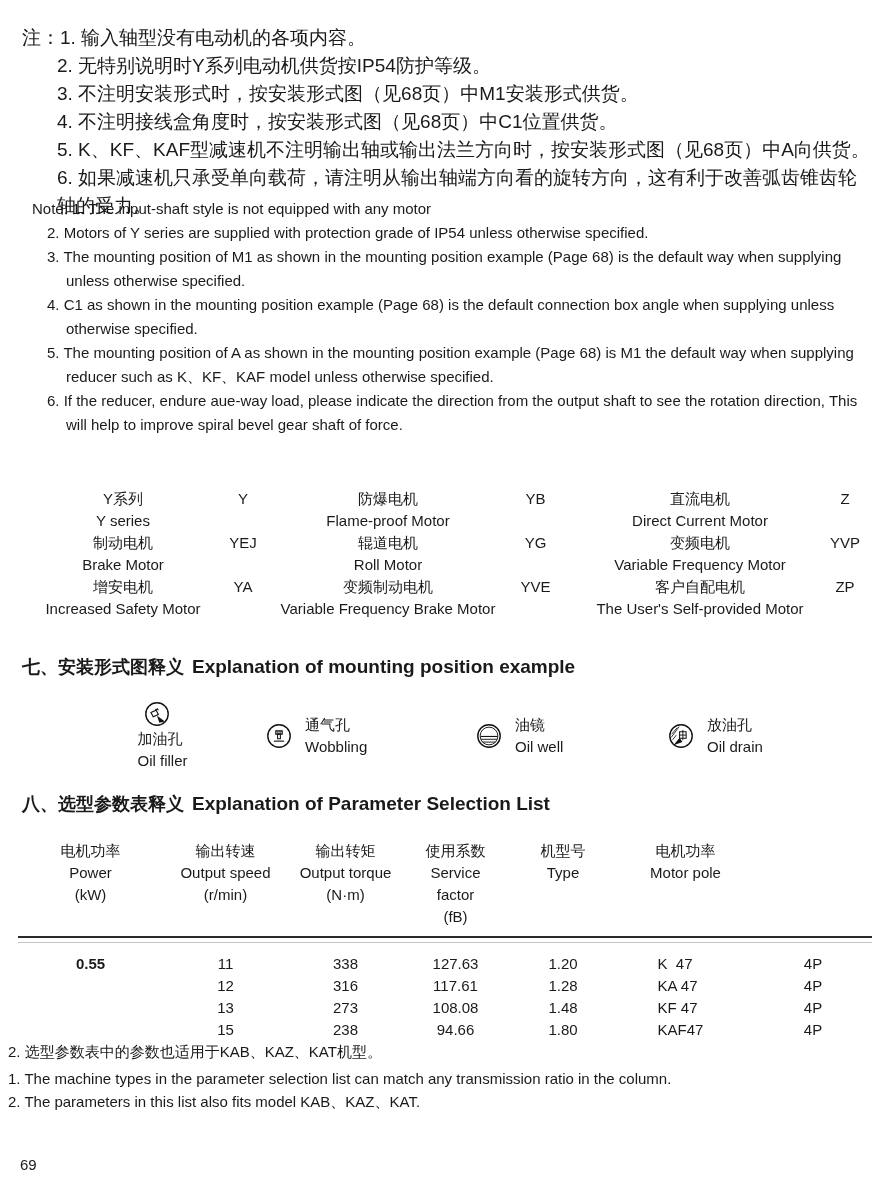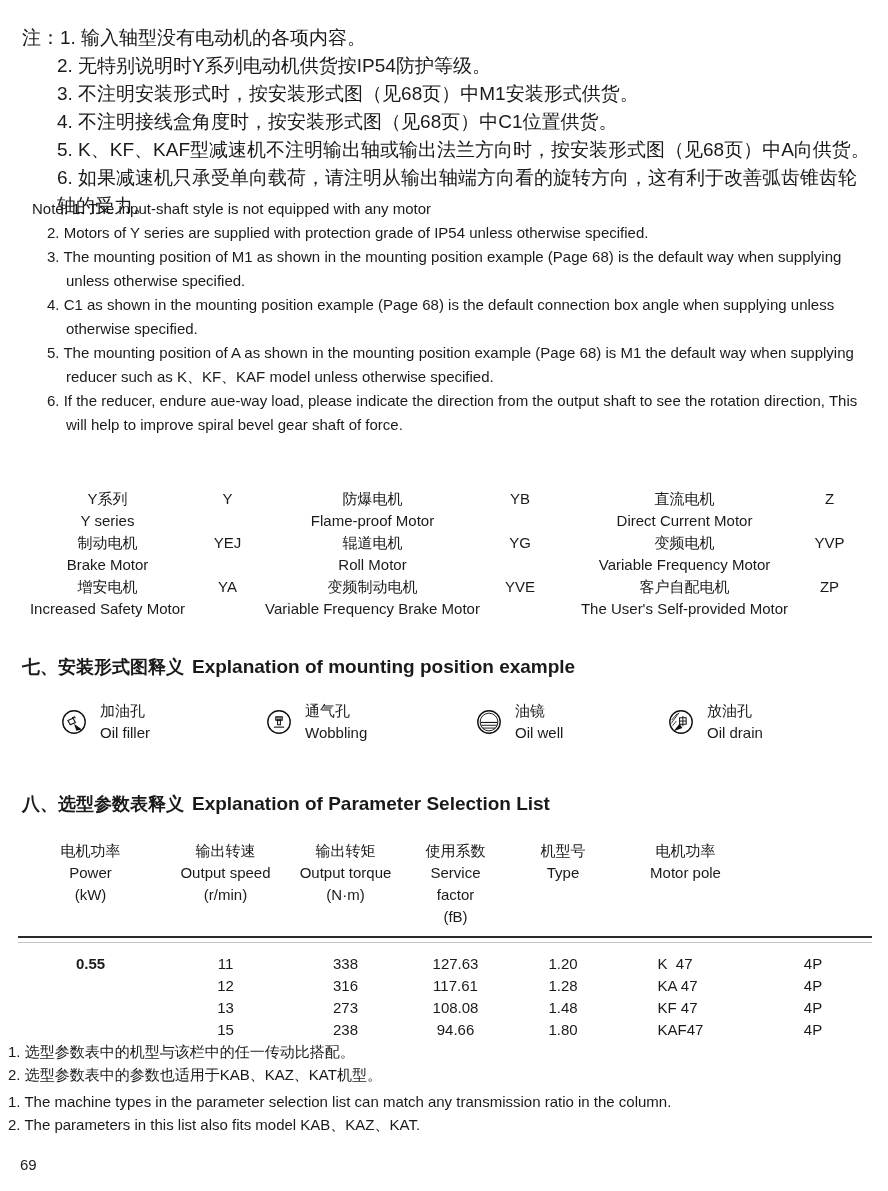--- a/index.html
+++ b/index.html
@@ -23,38 +23,38 @@
 
   
   .sec-heading{font-weight:bold;white-space:nowrap;}
   .sec-heading .h-cn{font-size:18px;}
   .sec-heading .h-en{font-size:19px;margin-left:8px;}
   #h6{top:438px;left:22px;}
   #h7{top:655px;left:22px;}
   #h8{top:792px;left:22px;}
 
   
-  #motor-table{top:488px;left:0;width:888px;padding-left:20px;box-sizing:border-box;display:flex;font-size:15px;line-height:22px;}
+  #motor-table{top:488px;left:0;width:888px;padding-left:20px;box-sizing:border-box;display:flex;font-size:15px;line-height:22px;justify-content:center;}
   .mt-col1{width:240px;}
   .mt-col2{width:295px;}
   .mt-col3{width:290px;margin-left:12px;}
   .mt-pair{display:grid;}
   .mt-col1 .mt-pair{grid-template-columns:175px 65px;}
   .mt-col2 .mt-pair{grid-template-columns:225px 70px;}
   .mt-col3 .mt-pair{grid-template-columns:235px 55px;}
   .mt-cn,.mt-code{text-align:center;}
   .mt-en{text-align:center;white-space:nowrap;}
   .mt-col1 .mt-en{width:175px;}
   .mt-col2 .mt-en{width:225px;}
   .mt-col3 .mt-en{width:235px;}
 
   
   #icons-row{top:700px;left:0;width:888px;padding-left:60px;box-sizing:border-box;display:flex;}
   .icon-group{display:flex;align-items:center;}
-  .icon-group.g1{width:205px;}
+  .icon-group.g1{width:205px;flex-direction:column;}
   .icon-group.g2{width:210px;}
   .icon-group.g3{width:192px;}
   .icon-group.g4{width:200px;}
   .icon-wrap{width:28px;height:28px;flex:0 0 28px;margin-right:12px;}
   .icon-wrap svg{width:28px;height:28px;display:block;}
   .icon-labels{font-size:15px;line-height:22px;}
 
   
   #param-table{top:840px;left:0;width:788px;padding-left:8px;box-sizing:border-box;font-size:15px;}
   .pt-grid{display:grid;grid-template-columns:165px 105px 135px 85px 130px 115px 140px;}
@@ -285,21 +285,20 @@
       <div>15</div>
       <div>238</div>
       <div>94.66</div>
       <div>1.80</div>
       <div><span class="type-val">KAF47</span></div>
       <div>4P</div>
     </div>
   </div>
 
   <div class="abs" id="bottom-notes">
-    <div class="bn-cn">1. 选型参数表中的机型与该栏中的任一传动比搭配。</div>
     <div class="bn-cn">2. 选型参数表中的参数也适用于KAB、KAZ、KAT机型。</div>
     <div class="bn-gap"></div>
     <div class="bn-en">1. The machine types in the parameter selection list can match any transmission ratio in the column.</div>
     <div class="bn-en">2. The parameters in this list also fits model KAB、KAZ、KAT.</div>
   </div>
 
   <div class="abs" id="page-num">69</div>
 
 </div>
 

